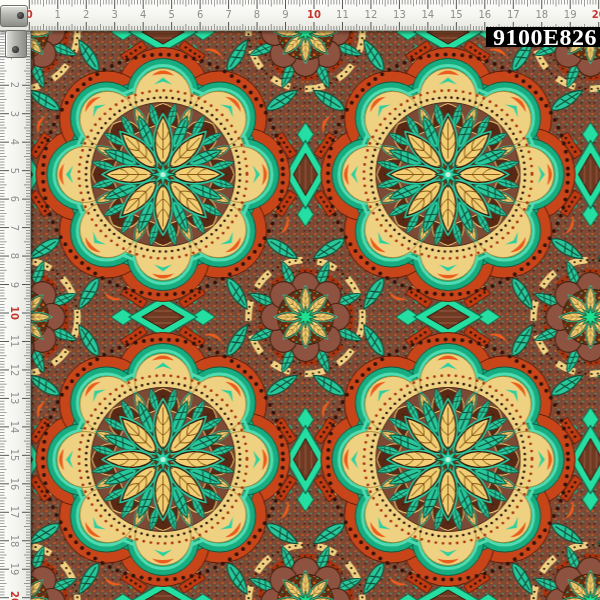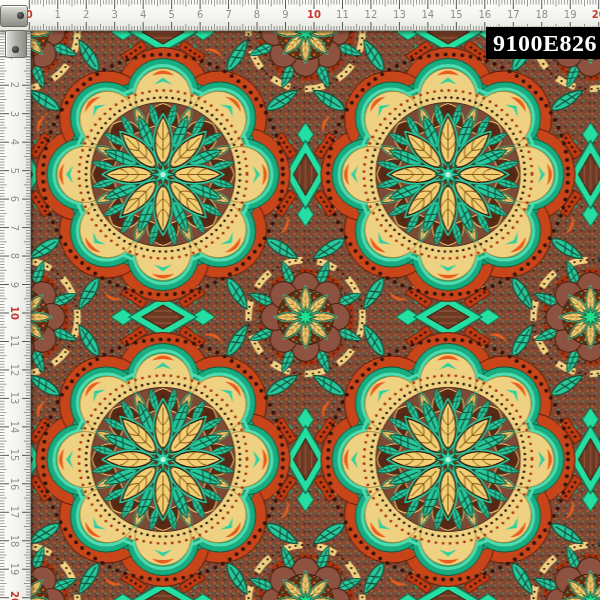--- a/index.html
+++ b/index.html
@@ -24,21 +24,21 @@
          background:linear-gradient(180deg,#e2e2dc,#b6b6b0 45%,#8d8d88);
          border:1px solid #6f6f6a;border-radius:3px;box-shadow:inset 0 1px 0 #fff;}
   .clipv{position:absolute;left:5px;top:30px;width:20px;height:26px;z-index:4;
          background:linear-gradient(90deg,#e2e2dc,#b6b6b0 45%,#8d8d88);
          border:1px solid #6f6f6a;border-radius:3px;box-shadow:inset 1px 0 0 #fff;}
   .rivet{position:absolute;width:7px;height:7px;border-radius:50%;
          background:radial-gradient(circle at 35% 35%,#6a6a6a,#1c1c1c);}
   .cliph .rivet{right:3px;top:6px;}
   .clipv .rivet{left:6px;bottom:4px;}
   
-  .badge{position:absolute;top:27px;right:0;height:32px;z-index:5;background:#000;
+  .badge{position:absolute;top:27px;right:0;height:20px;z-index:5;background:#000;
          color:#fff;display:flex;align-items:center;padding:0 3px 0 7px;}
   .badge span{font-family:"Liberation Serif",serif;font-weight:bold;font-size:24px;
               letter-spacing:0.5px;white-space:nowrap;}
 </style>
 </head>
 <body>
 
 <div class="stage">
 
   <svg class="fabric-svg" viewBox="0 0 600 600" xmlns="http://www.w3.org/2000/svg">

